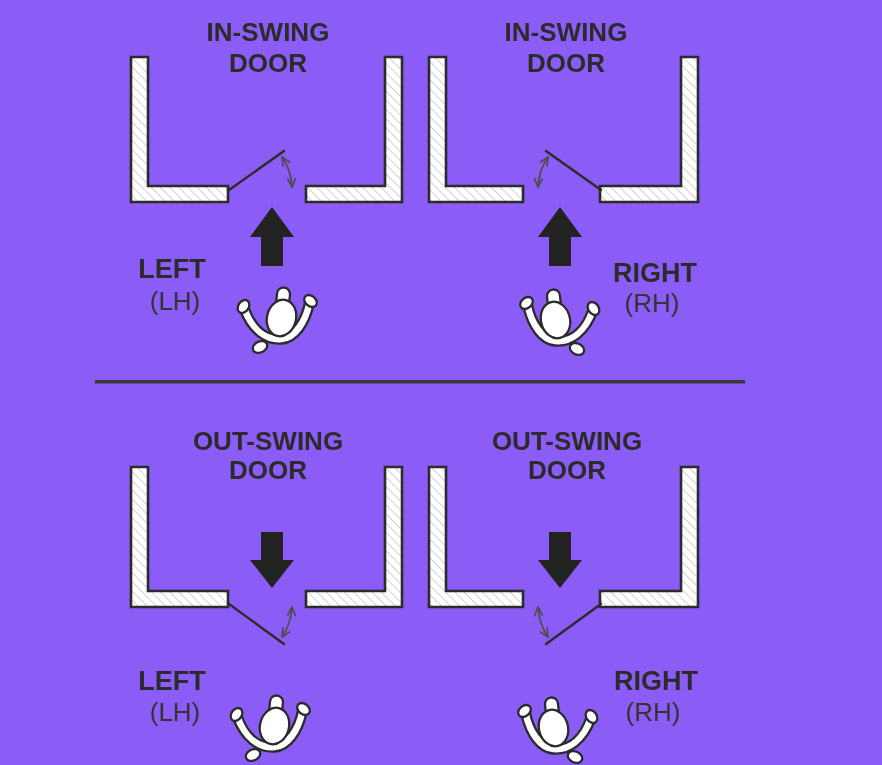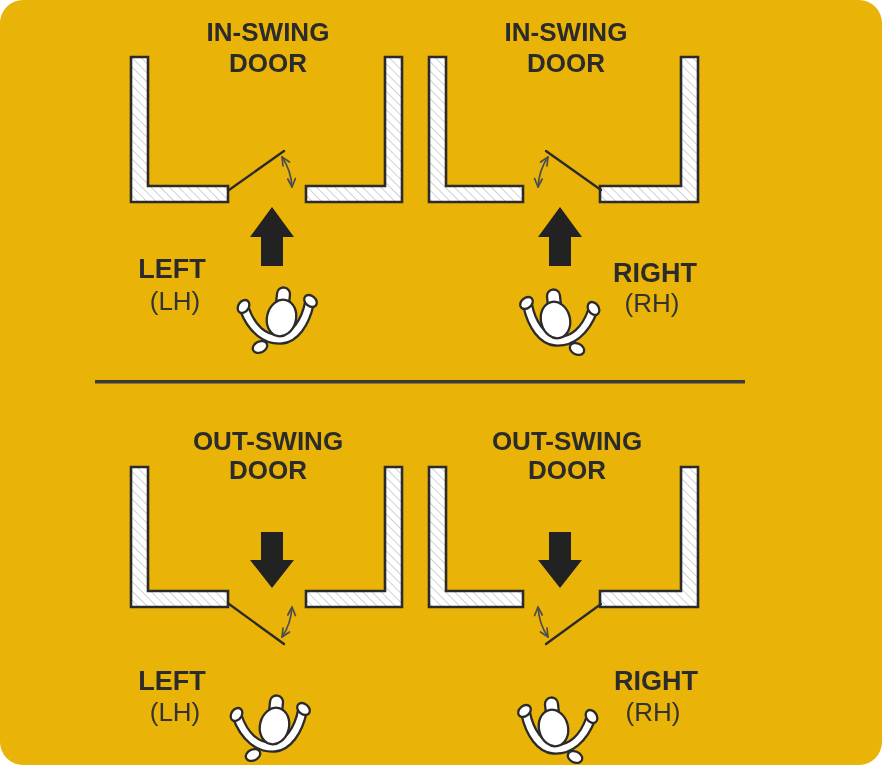--- a/index.html
+++ b/index.html
@@ -1,16 +1,16 @@
 <!DOCTYPE html>
 <html><head>
 <meta charset="utf-8">
 <style>
   html,body{margin:0;padding:0;background:#ffffff;}
-  .stage{position:relative;width:882px;height:765px;background:#eab308;overflow:hidden;border-radius:23px;}
+  .stage{position:relative;width:882px;height:765px;background:#8b5cf6;overflow:hidden;}
   svg{position:absolute;left:0;top:0;}
   .t-title{font-family:"Liberation Sans",sans-serif;font-weight:700;font-size:26px;fill:#2b2b2b;text-anchor:middle;}
   .t-hand{font-family:"Liberation Sans",sans-serif;font-weight:700;font-size:27px;fill:#2b2b2b;text-anchor:middle;}
   .t-abbr{font-family:"Liberation Sans",sans-serif;font-weight:400;font-size:26px;fill:#333333;text-anchor:middle;}
   .wall{fill:url(#hatch);stroke:#2b2b2b;stroke-width:2.6;stroke-linejoin:miter;}
   .door{stroke:#2b2b2b;stroke-width:2.4;stroke-linecap:round;fill:none;}
   .arc{stroke:#4d4d4d;stroke-width:1.7;fill:none;stroke-linecap:round;stroke-linejoin:round;}
   .bigarrow{fill:#222222;stroke:none;}
   .person-part{fill:#ffffff;stroke:#2b2b2b;stroke-width:2.3;stroke-linejoin:round;}
   .divider{fill:#3a3a3a;}

